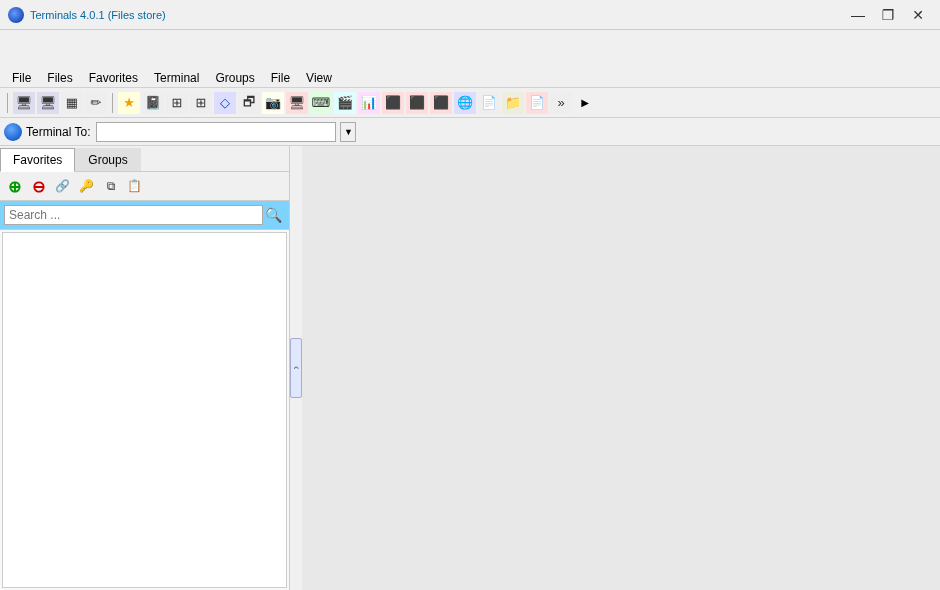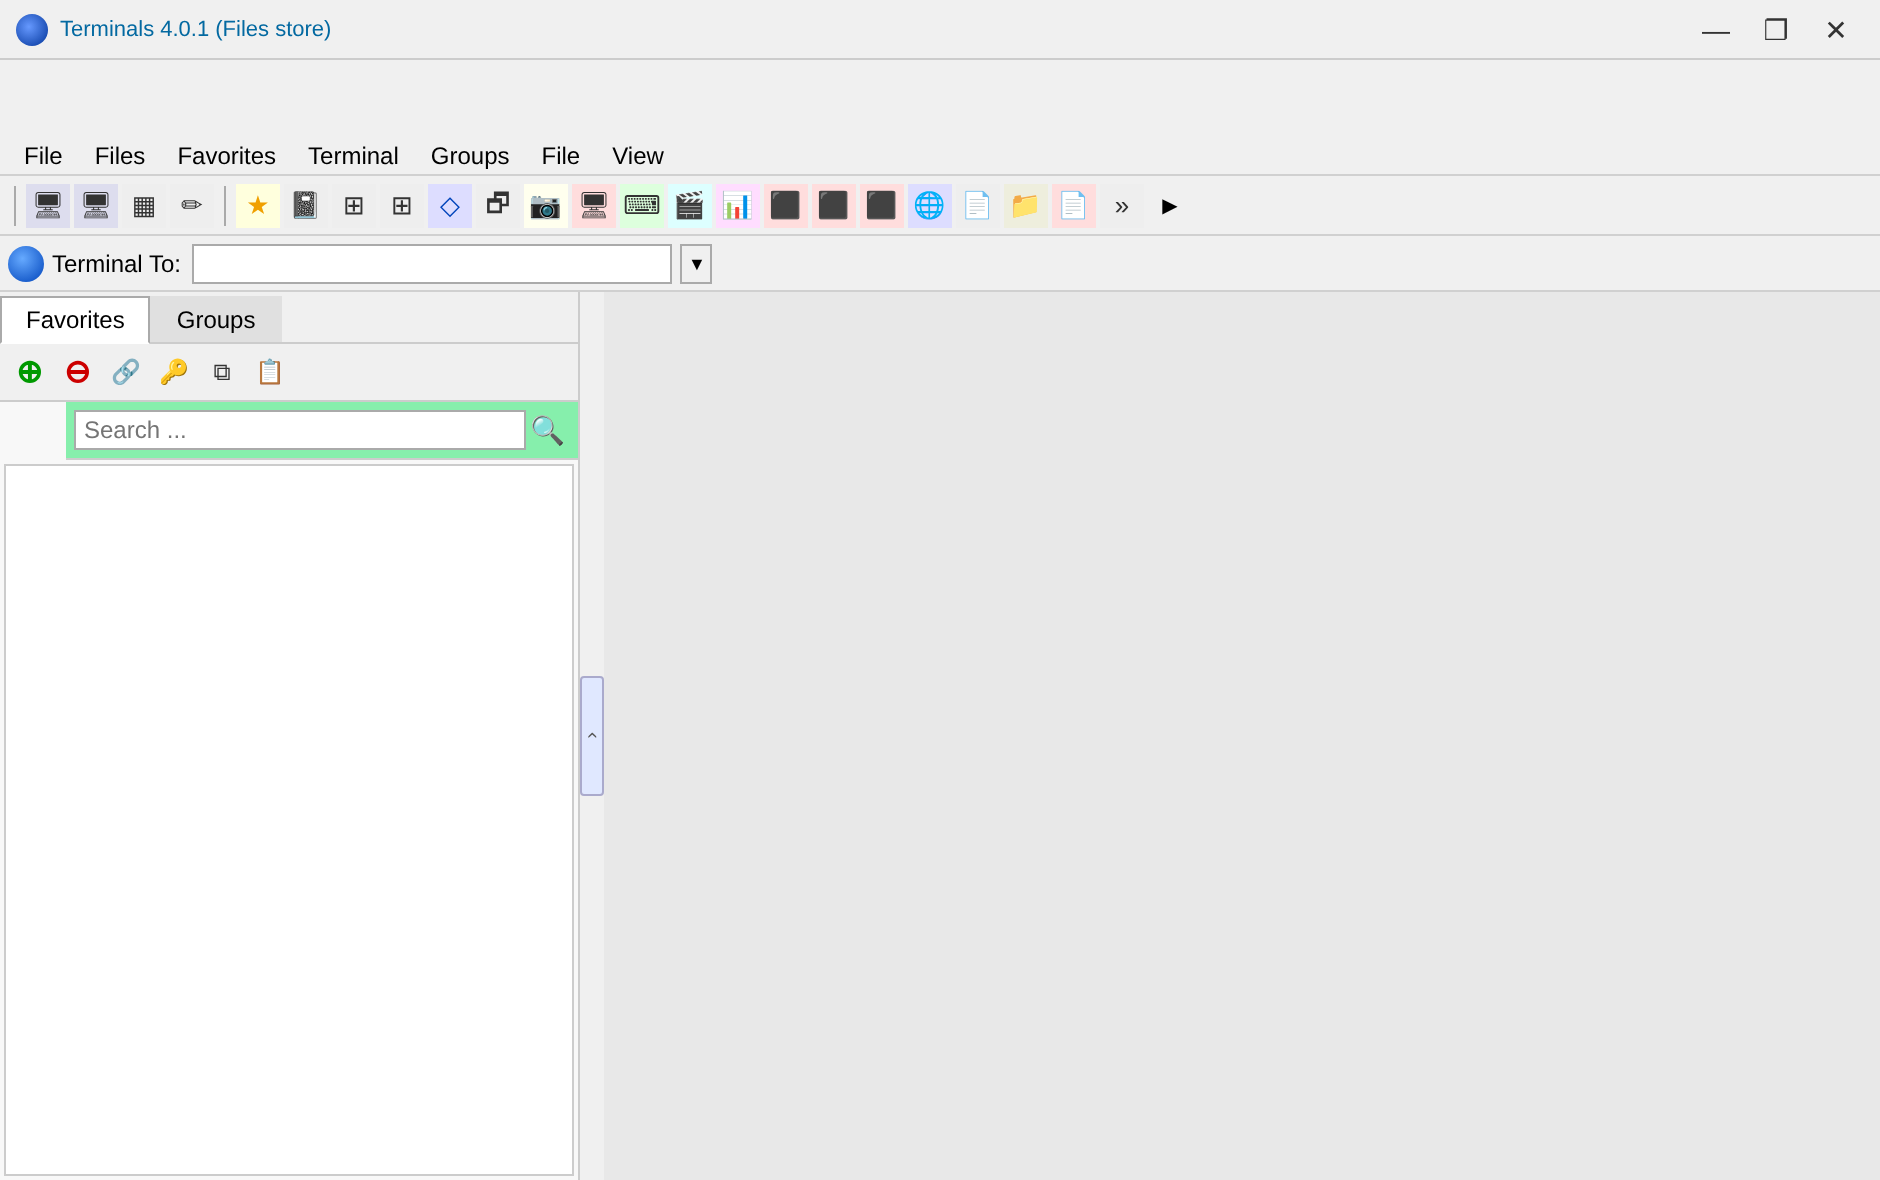--- a/index.html
+++ b/index.html
@@ -203,23 +203,22 @@
       justify-content: center;
       font-size: 12px;
       border-radius: 2px;
     }
 
     
     #search-container {
       display: flex;
       align-items: center;
       padding: 3px 4px;
-      background: #86efac;
+      background: #7dd3fc;
       border-bottom: 1px solid #ccc;
-      margin-left: 33px;
     }
     #search-input {
       flex: 1;
       height: 20px;
       border: 1px solid #aaa;
       background: #fff;
       padding: 0 4px;
       font-size: 12px;
     }
     #search-btn {

